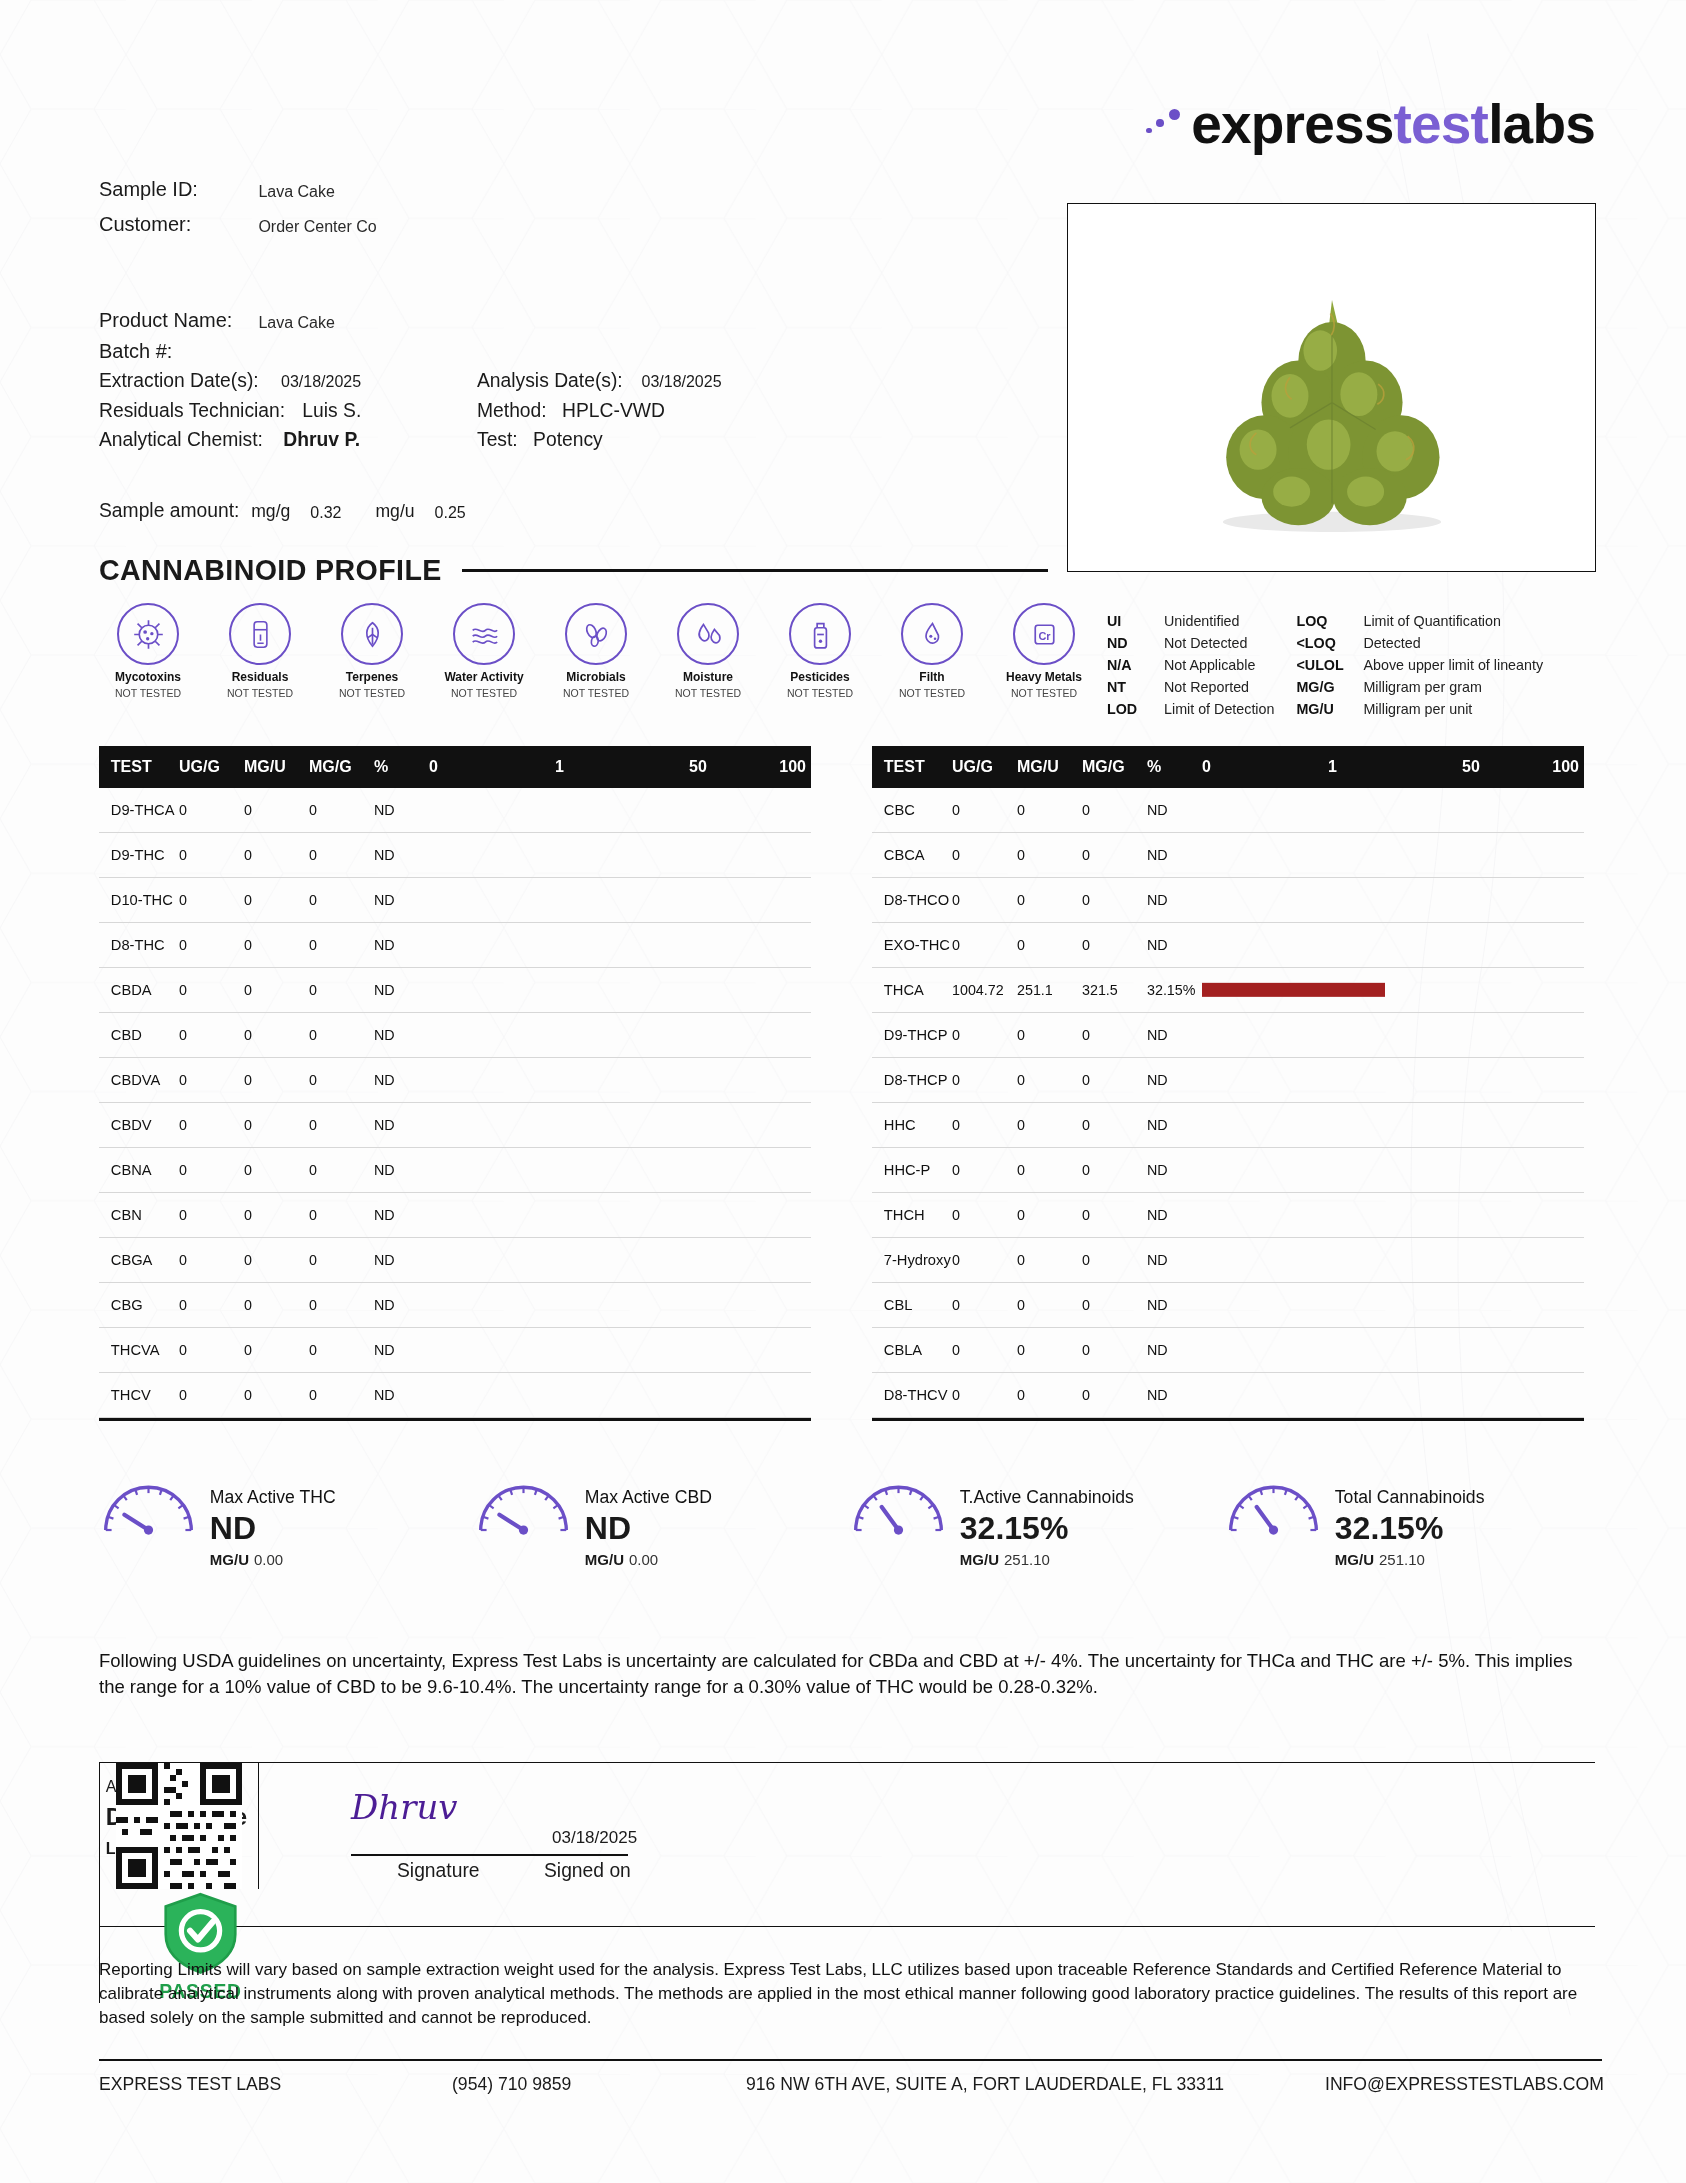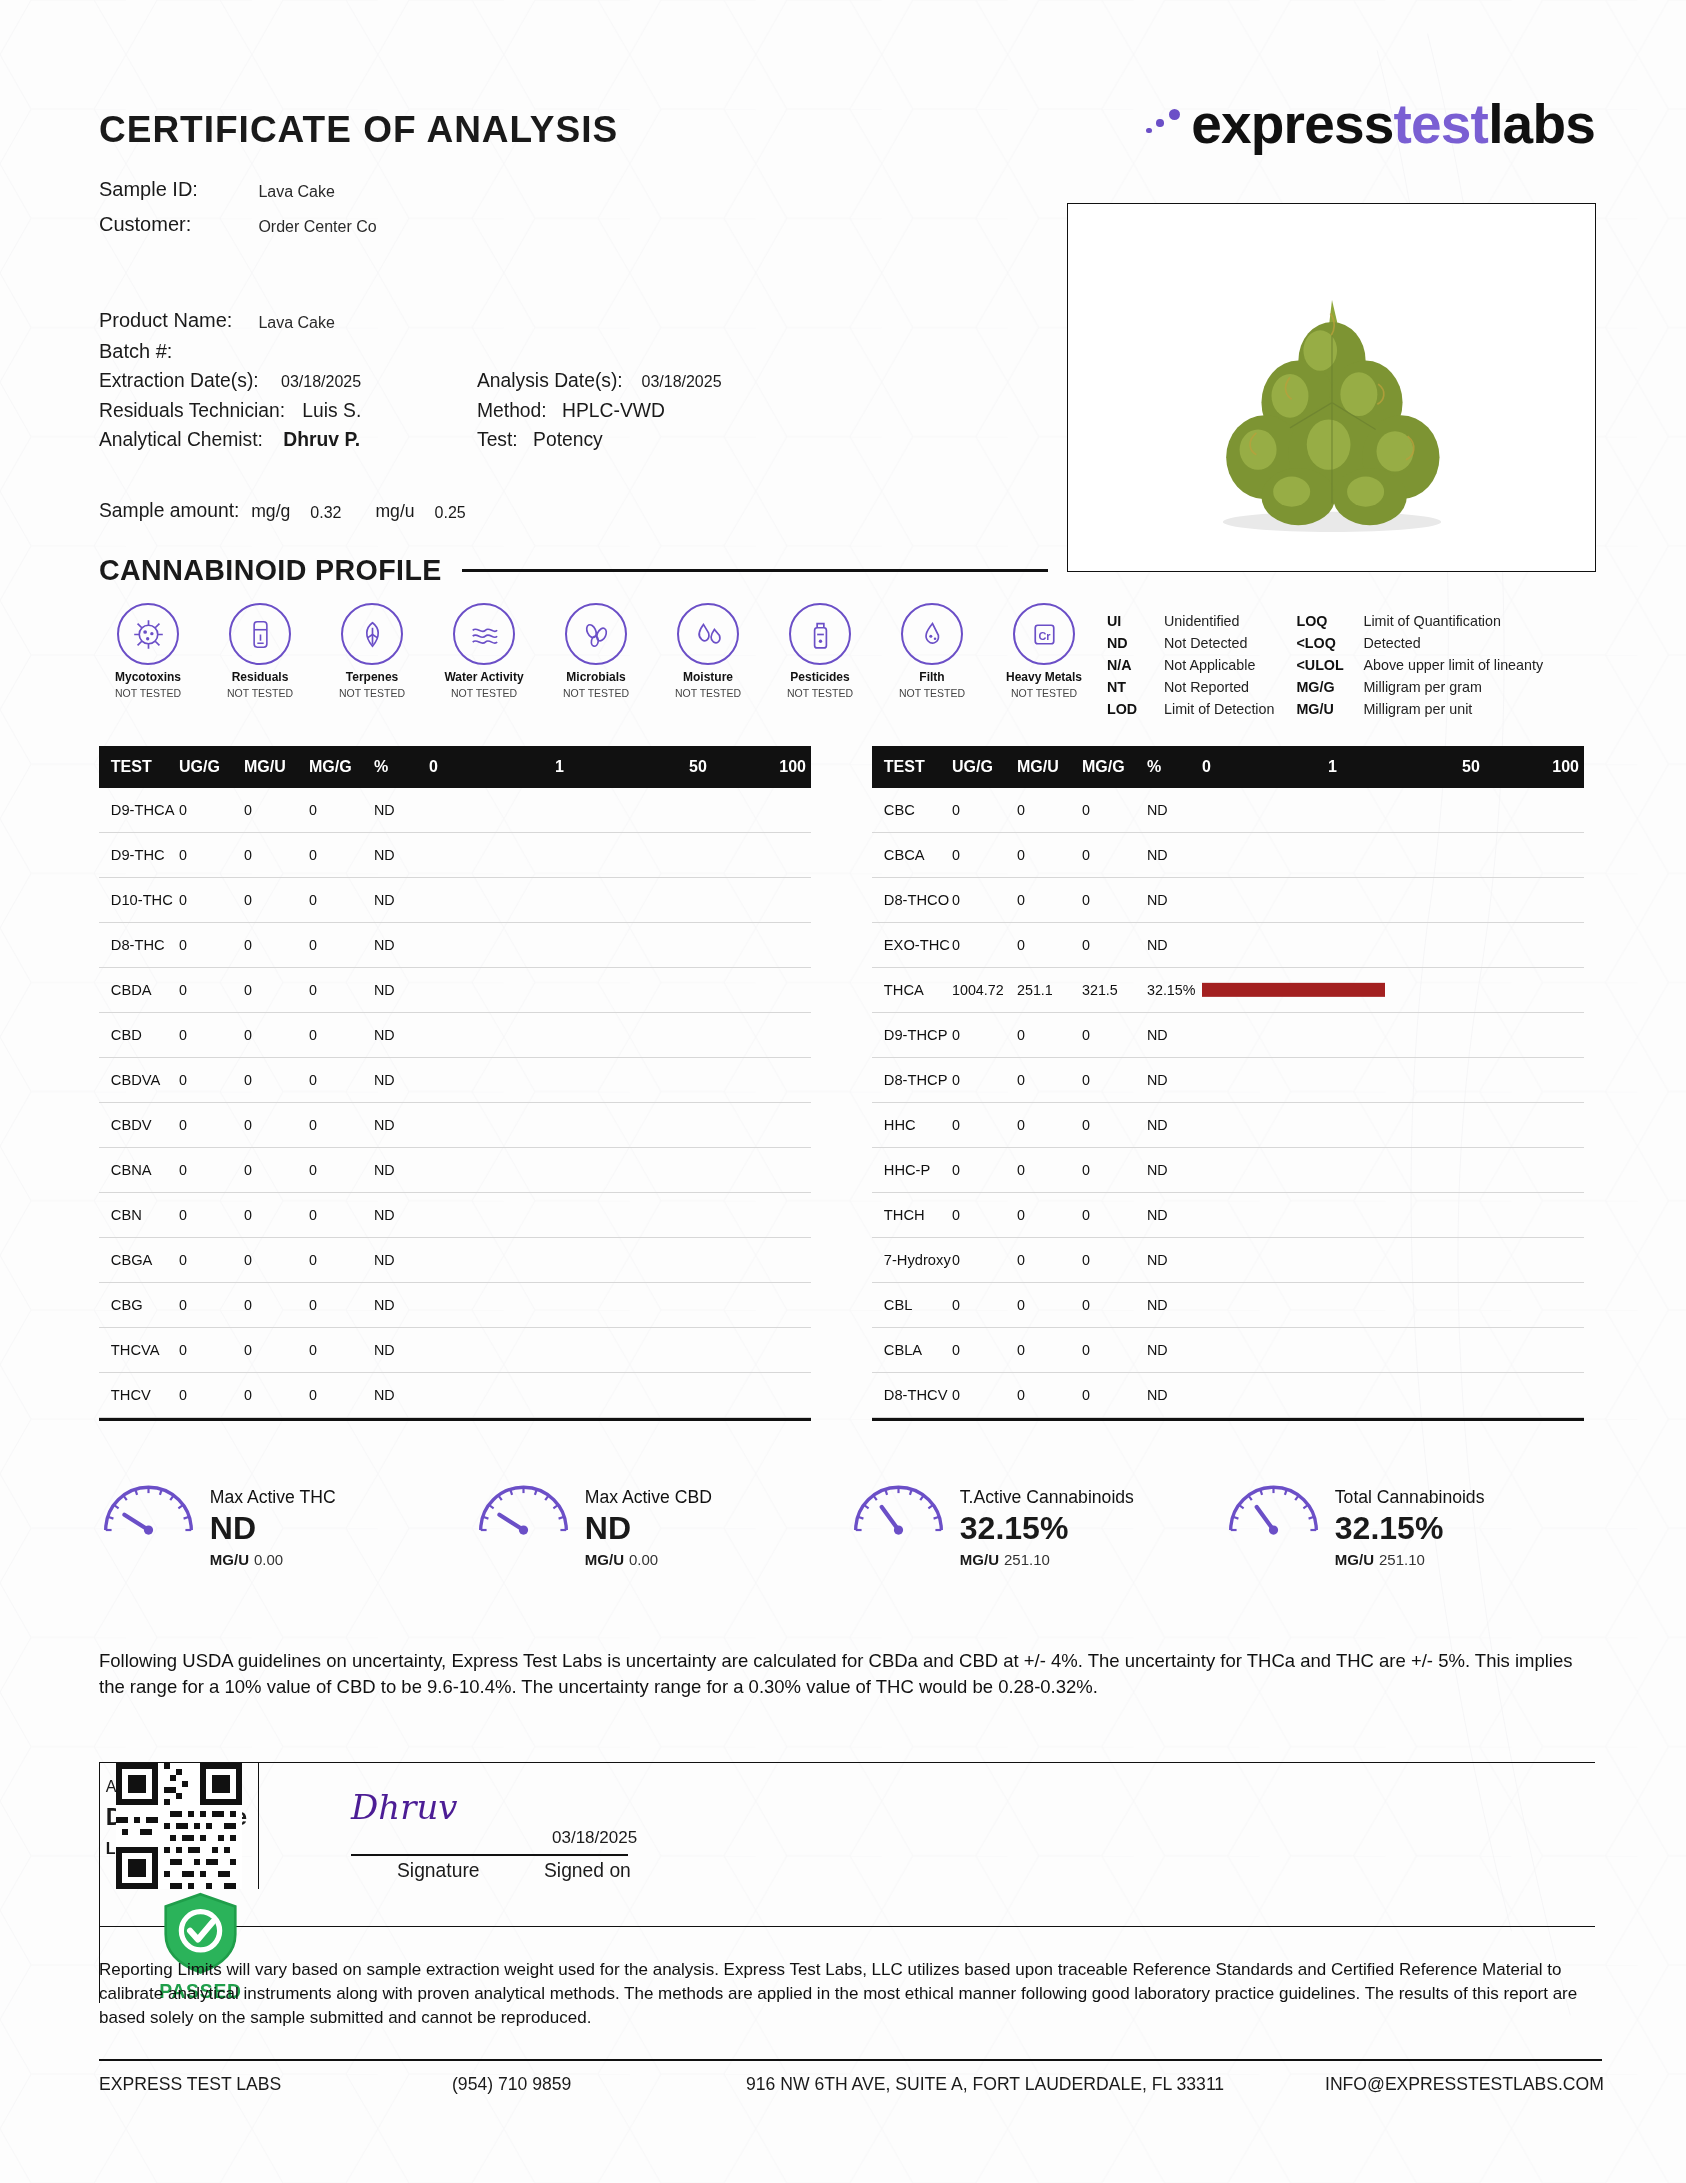--- a/index.html
+++ b/index.html
@@ -186,21 +186,20 @@
     </defs>
     <rect x="0" y="0" width="2009" height="2600" fill="url(#hexp)"></rect>
     <g stroke="#b9b9c6" stroke-width="1.1" fill="none" opacity="0.9">
       <path d="M1640 60 C1700 300 1760 700 1700 1100 C1650 1500 1700 1900 1800 2300"></path>
       <path d="M1700 40 C1770 320 1830 760 1760 1180 C1700 1560 1760 1980 1870 2400"></path>
     </g>
   </svg>
 
   <div class="content">
 
-    <div class="coa-title">CERTIFICATE OF ANALYSIS</div>
 
     <div class="logo">
       <span class="dots">
         <i style="width:11px;height:11px;left:25px;top:0px;"></i>
         <i style="width:7.6px;height:7.6px;left:11.8px;top:10px;"></i>
         <i style="width:5.9px;height:5.9px;left:1.7px;top:18.5px;"></i>
       </span>
       <span class="w1">express</span>
       <span class="w2">test</span>
       <span class="w3">labs</span>

